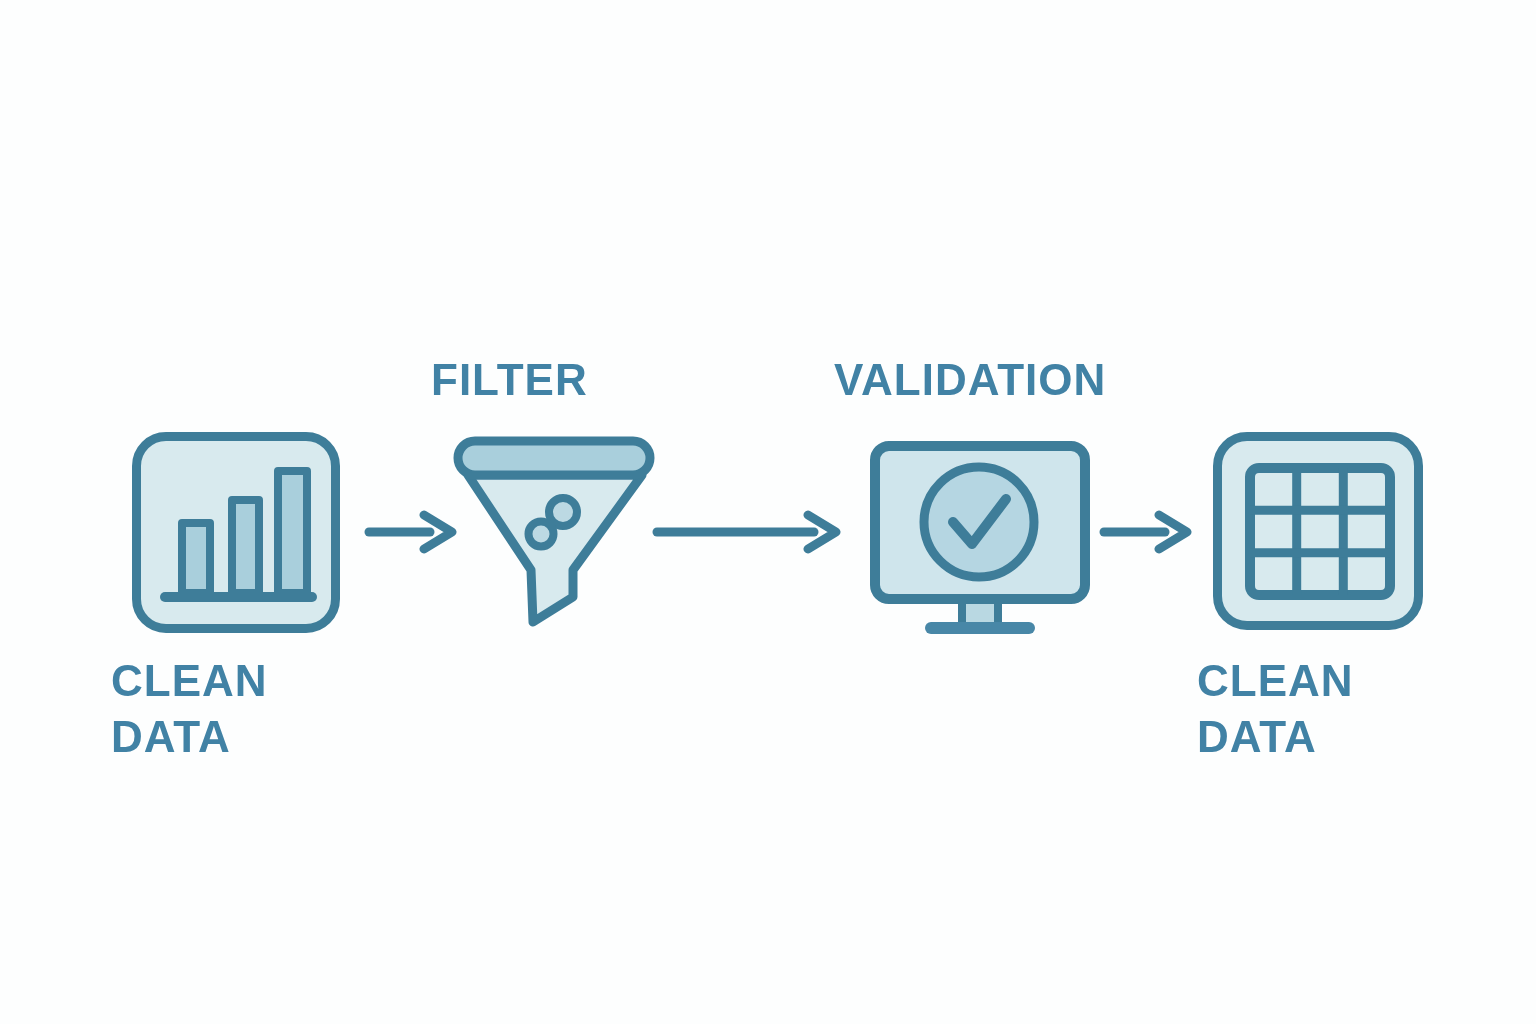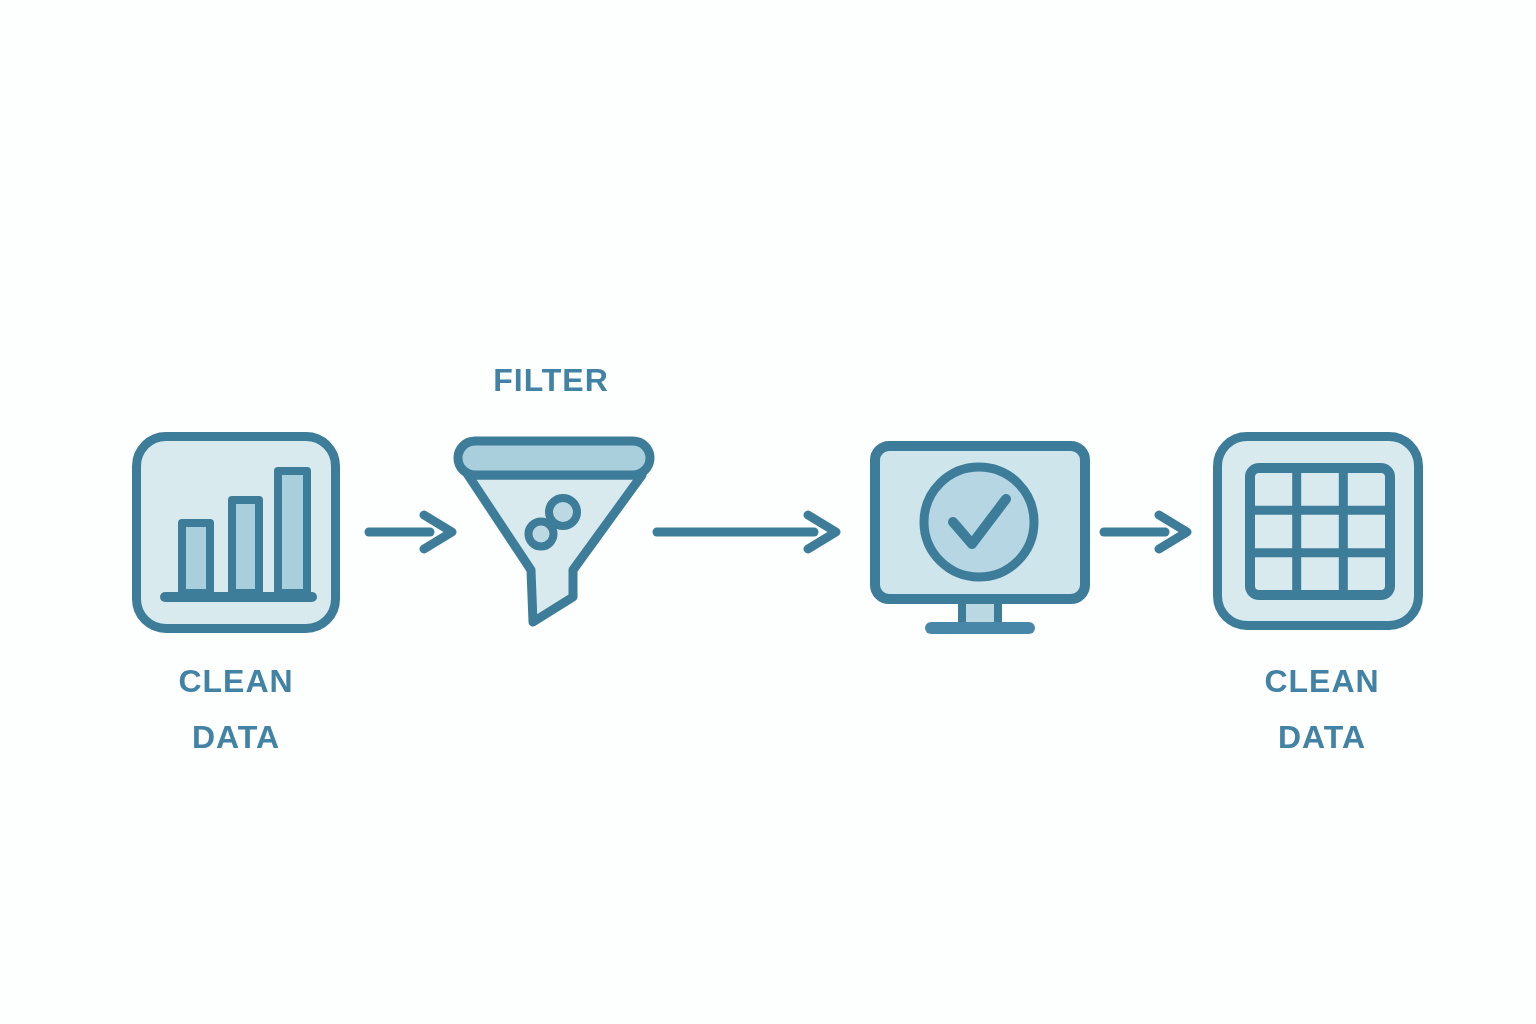--- a/index.html
+++ b/index.html
@@ -16,23 +16,22 @@
     box-sizing:border-box;
     border:9px solid #3e7d99;
     border-radius:34px;
     background:#d8eaee;
   }
   .icon-box svg{display:block;width:100%;height:100%;}
   .label{
     position:absolute;
     color:#4182a5;
     font-weight:700;
-    font-size:32px;
+    font-size:44px;
     letter-spacing:1px;
-    text-align:center;
     line-height:56px;
     user-select:none;
     white-space:nowrap;
   }
   .arrow{position:absolute;}
   .free-icon{position:absolute;}
 </style>
 </head>
 <body>
 
@@ -64,20 +63,21 @@
     <rect x="8" y="9" width="192" height="34" rx="17" fill="#a9cfdc" stroke="#3e7d99" stroke-width="9"></rect>
     <circle cx="113" cy="80" r="14" fill="#bcd9e3" stroke="#3e7d99" stroke-width="8"></circle>
     <circle cx="91" cy="102" r="12.5" fill="#bcd9e3" stroke="#3e7d99" stroke-width="8"></circle>
   </svg>
 
   <svg class="arrow" style="left:652px;top:510px;" width="192" height="44" viewBox="0 0 192 44">
     <line x1="5" y1="22" x2="162" y2="22" stroke="#3e7d99" stroke-width="9" stroke-linecap="round"></line>
     <polyline points="156,5 184,22 156,39" fill="none" stroke="#3e7d99" stroke-width="9" stroke-linecap="round" stroke-linejoin="round"></polyline>
   </svg>
 
+  <div class="label" style="left:834px;top:352px;width:300px;">VALIDATION</div>
 
   <svg class="free-icon" style="left:865px;top:432px;" width="230" height="213" viewBox="0 0 230 213">
     <rect x="97" y="160" width="36" height="34" fill="#b9d8e2" stroke="#3e7d99" stroke-width="8"></rect>
     <rect x="60" y="190" width="110" height="12" rx="6" fill="#4887a7"></rect>
     <rect x="10" y="14" width="210" height="153" rx="14" fill="#cfe5ec" stroke="#3e7d99" stroke-width="10"></rect>
     <circle cx="114" cy="90" r="55" fill="#b5d6e2" stroke="#3e7d99" stroke-width="9"></circle>
     <polyline points="88,90 107,112 141,67" fill="none" stroke="#3e7d99" stroke-width="10" stroke-linecap="round" stroke-linejoin="round"></polyline>
   </svg>
 
   <svg class="arrow" style="left:1099px;top:510px;" width="96" height="44" viewBox="0 0 96 44">

